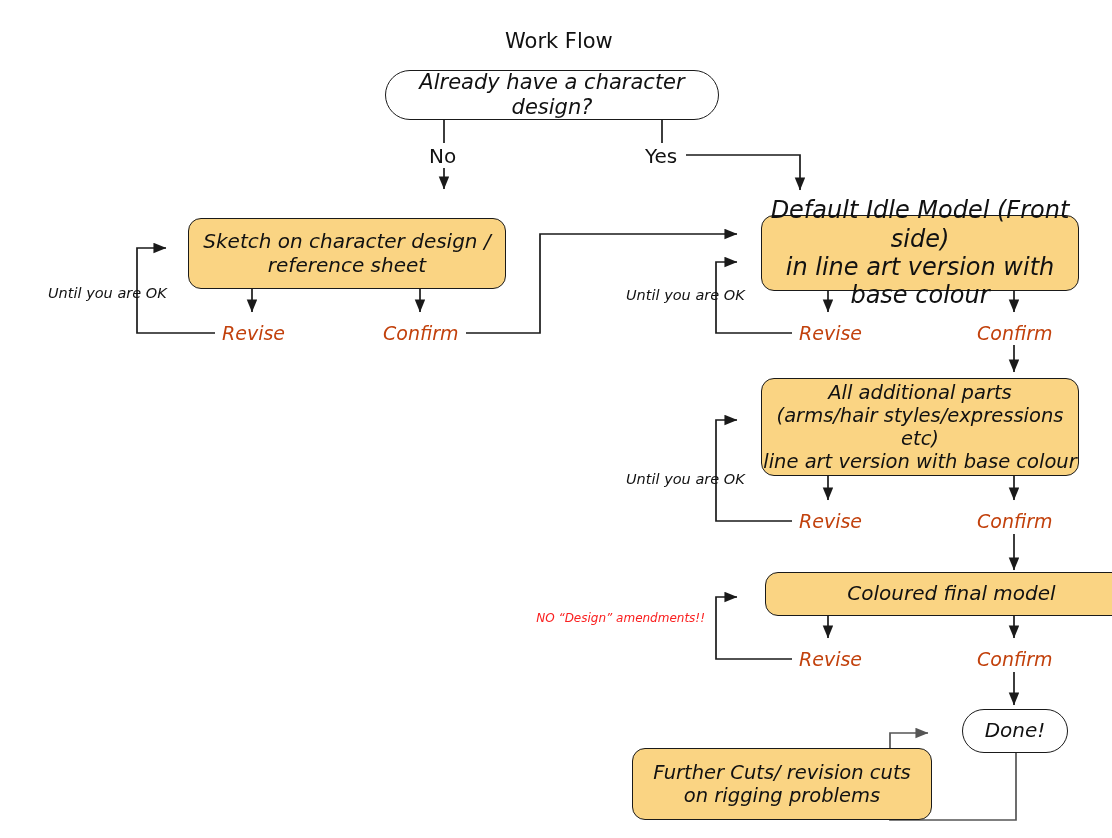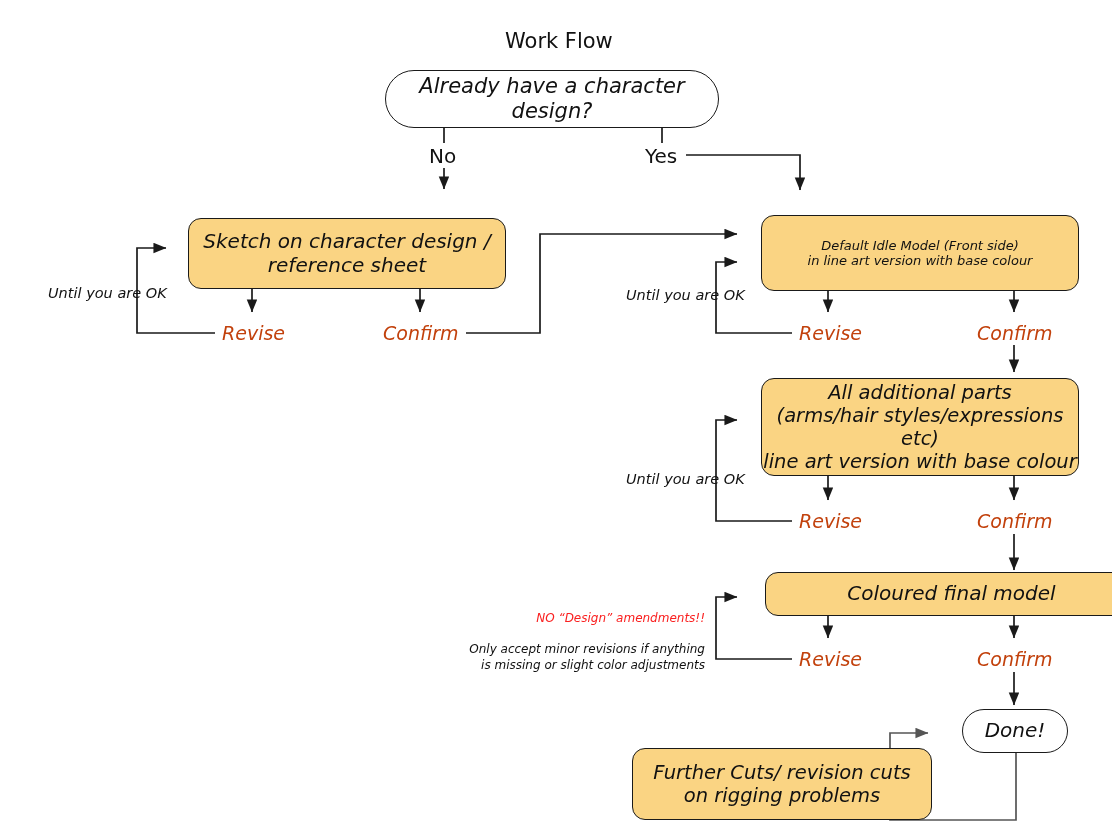--- a/index.html
+++ b/index.html
@@ -137,26 +137,26 @@
       <path d="M1014,672 L1014,705" marker-end="url(#ah)"></path>
     </g>
 
     <g fill="none" stroke="#555555" stroke-width="1.7">
       <path d="M1016,753 L1016,820 L890,820 L890,733 L928,733" marker-end="url(#ahg)"></path>
     </g>
   </svg>
 
   <div class="title" style="left:505px; top:29px;">Work Flow</div>
 
-  <div class="node terminator" style="left:385px; top:70px; width:334px; height:58px; font-size:21px;">Already have a character design?</div>
+  <div class="node terminator" style="left:385px; top:70px; width:334px; height:50px; font-size:21px;">Already have a character design?</div>
 
   <div class="node process" style="left:188px; top:218px; width:318px; height:71px; font-size:20px;">Sketch on character design /
 reference sheet</div>
 
-  <div class="node process" style="left:761px; top:215px; width:318px; height:76px; font-size:13px;">Default Idle Model (Front side)
+  <div class="node process" style="left:761px; top:215px; width:318px; height:76px; font-size:24px;">Default Idle Model (Front side)
 in line art version with base colour</div>
 
   <div class="node process" style="left:761px; top:378px; width:318px; height:98px; font-size:19.5px;">All additional parts
 (arms/hair styles/expressions etc)
 line art version with base colour</div>
 
   <div class="node process" style="left:765px; top:572px; width:373px; height:44px; font-size:20px;">Coloured final model</div>
 
   <div class="node terminator" style="left:962px; top:709px; width:106px; height:44px; font-size:20px;">Done!</div>
 
@@ -177,17 +177,15 @@
 
   <div class="edge-label" style="left:799px; top:648px;">Revise</div>
   <div class="edge-label" style="left:977px; top:648px;">Confirm</div>
 
   <div class="until" style="left:18px; top:285px;">Until you are OK</div>
   <div class="until" style="left:596px; top:287px;">Until you are OK</div>
   <div class="until" style="left:596px; top:471px;">Until you are OK</div>
 
   <div class="note" style="left:400px; top:595px; width:305px;">
     <div class="warn">NO “Design” amendments!!</div>
-    <div>Only accept minor revisions if anything
-is missing or slight color adjustments</div>
   </div>
 
 </div>
 
 </body></html>

